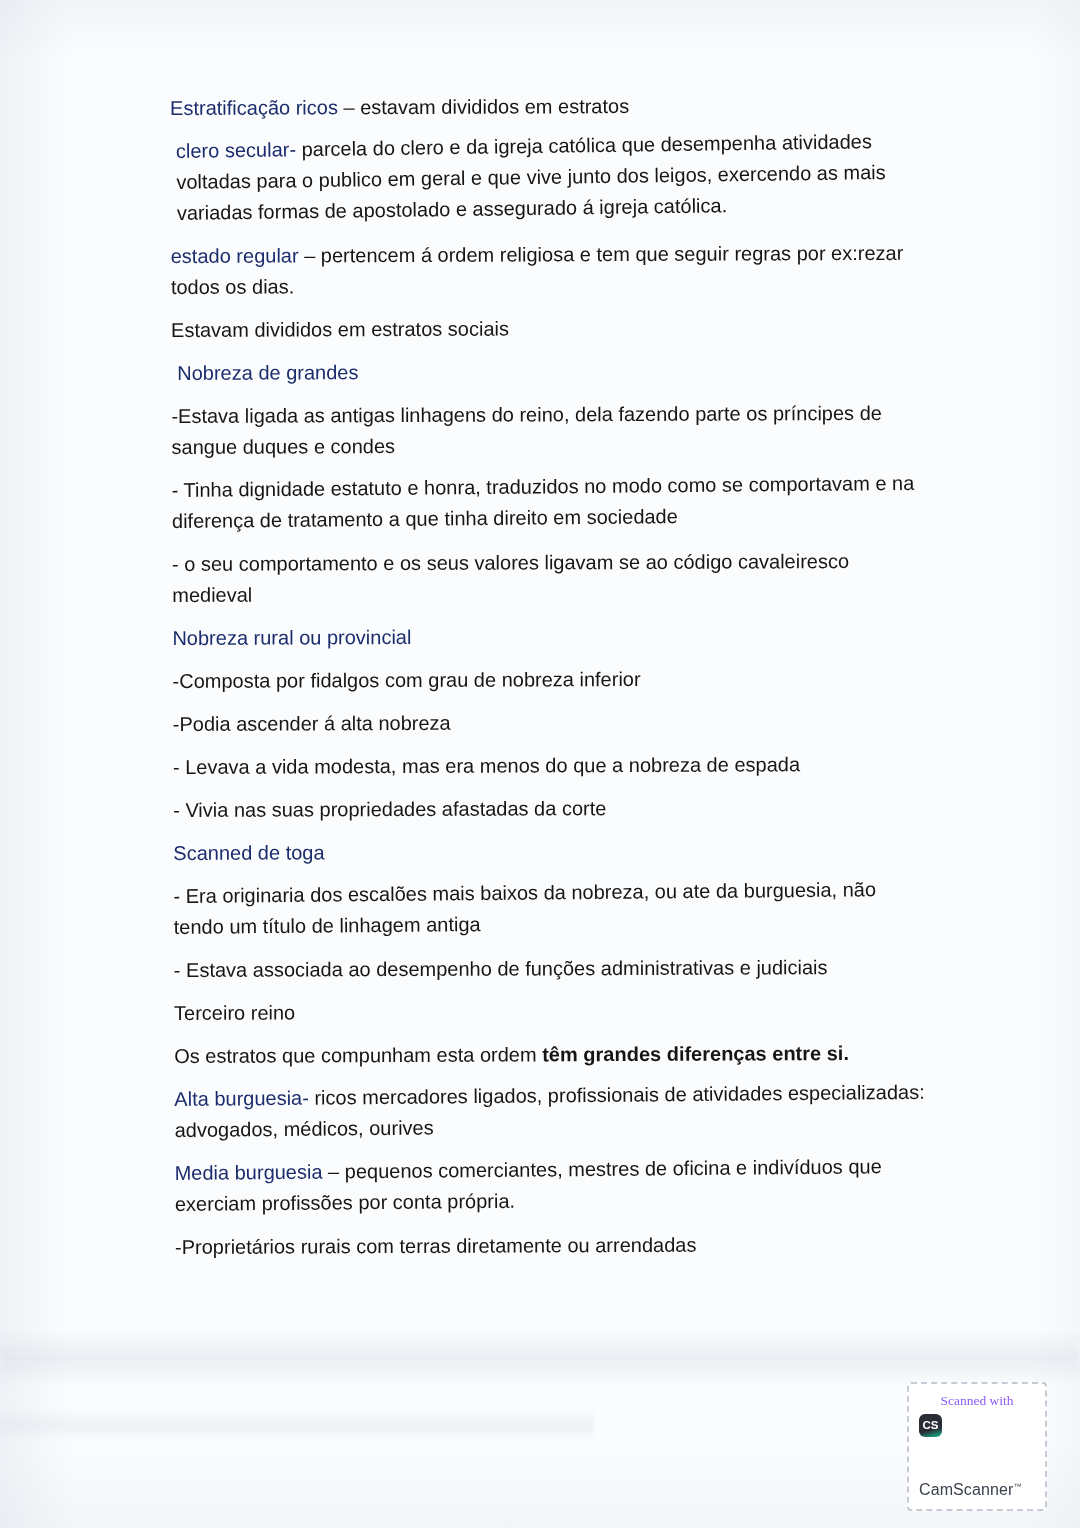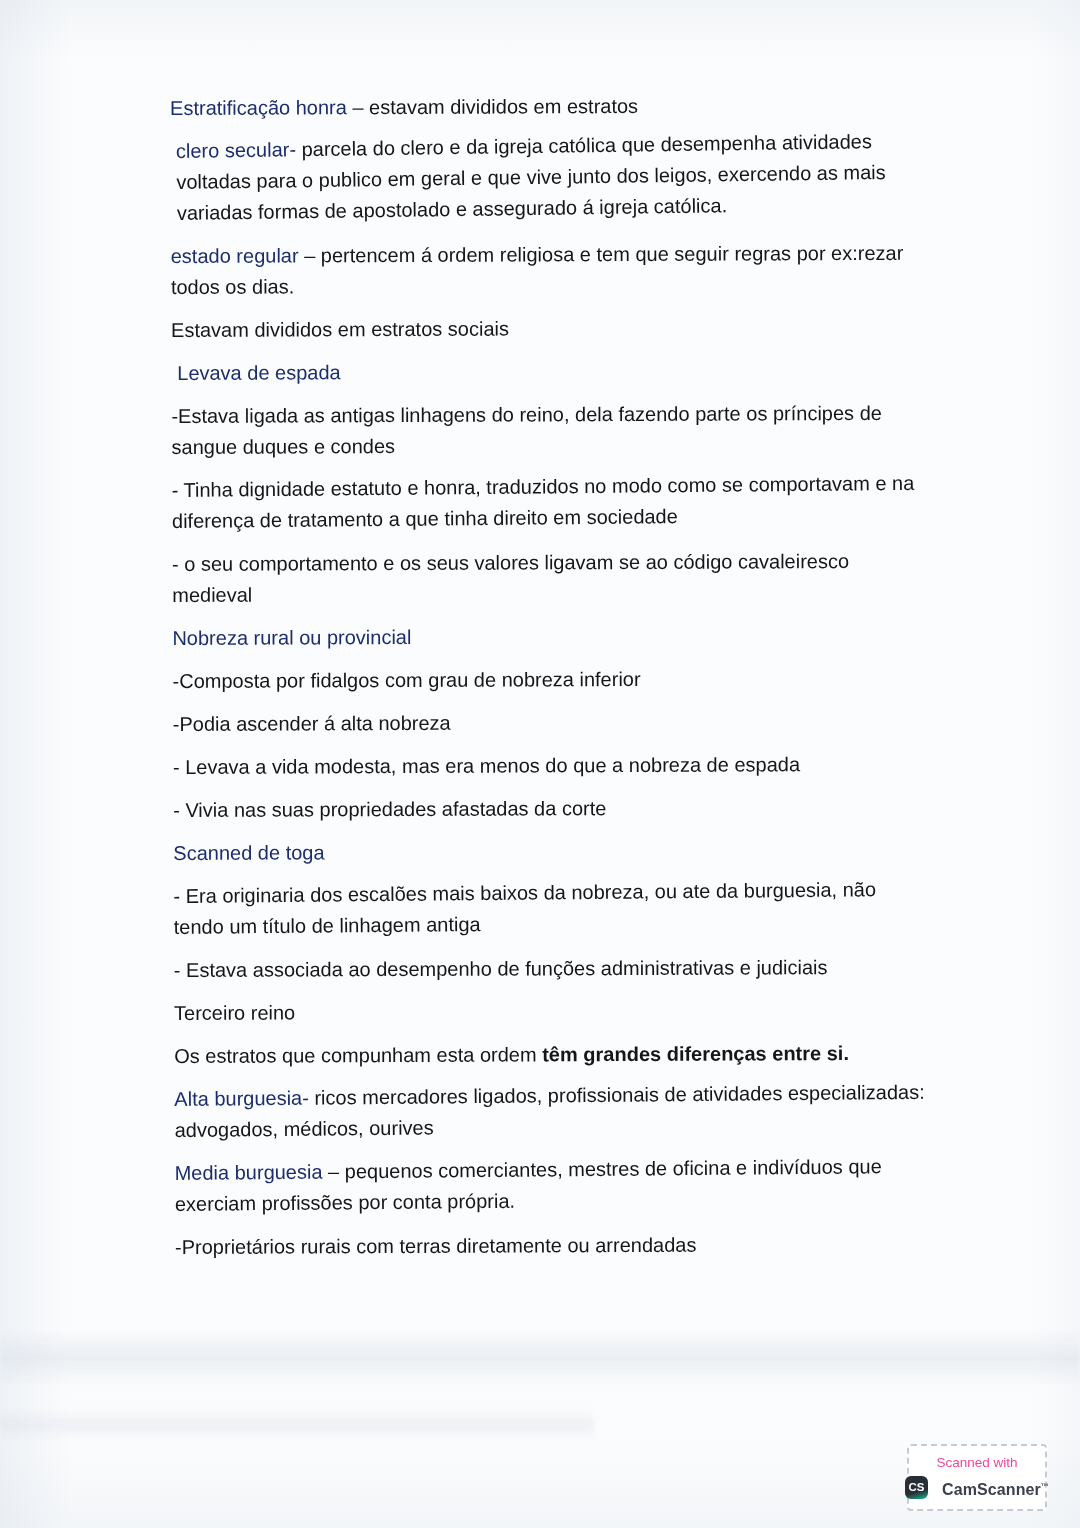--- a/index.html
+++ b/index.html
@@ -45,50 +45,50 @@
   .tilt-b{transform:rotate(-0.3deg);transform-origin:0 50%;}
   b{font-weight:bold;}
   
   .badge{
     position:absolute;right:33px;bottom:17px;width:116px;
     border:2px dashed #c5cbd4;border-radius:4px;
     background:#ffffff;
     padding:9px 10px 10px;
     text-align:center;
   }
-  .badge-line1{color:#ec4899;font-size:13.5px;line-height:16px;}
-  .badge-row{display:flex;align-items:flex-end;justify-content:center;gap:14px;margin-top:5px;}
+  .badge-line1{color:#8b5cf6;font-size:13.5px;line-height:16px;font-family:Liberation Serif, serif;}
+  .badge-row{display:flex;align-items:flex-start;justify-content:center;gap:0;margin-top:5px;flex-direction:column;}
   .cs-logo{
     width:23px;height:23px;border-radius:6px;flex:0 0 auto;
     background:linear-gradient(165deg,#282d36 0%,#282d36 66%,#14bb90 100%);
     color:#fff;font-weight:bold;font-size:11.5px;
     display:flex;align-items:center;justify-content:center;
     padding-bottom:2px;box-sizing:border-box;
   }
-  .badge-brand{color:#3a414d;font-weight:bold;font-size:16px;letter-spacing:.1px;white-space:nowrap;}
+  .badge-brand{color:#3a414d;font-weight:normal;font-size:16px;letter-spacing:.1px;white-space:nowrap;margin-top:44px;}
   .badge-tm{font-size:8px;vertical-align:super;color:#4a515c;}
 </style>
 </head>
 <body>
 
 <div class="scan-vignette"></div>
 <div class="scan-band-1"></div>
 <div class="scan-band-2"></div>
 
 <div class="doc">
 
-  <p><span class="lead">Estratificação honra</span><span> – estavam divididos em estratos</span></p>
+  <p><span class="lead">Estratificação ricos</span><span> – estavam divididos em estratos</span></p>
 
   <p class="indent-sm tilt-a"><span class="lead">clero secular-</span><span> parcela do clero e da igreja católica que desempenha atividades voltadas para o publico em geral e que vive junto dos leigos, exercendo as mais variadas formas de apostolado e assegurado á igreja católica.</span></p>
 
   <p><span class="lead">estado regular</span><span> – pertencem á ordem religiosa e tem que seguir regras por ex:rezar todos os dias.</span></p>
 
   <p class="gap-a"><span>Estavam divididos em estratos sociais</span></p>
 
-  <p class="indent-sm"><span class="lead">Levava de espada</span></p>
+  <p class="indent-sm"><span class="lead">Nobreza de grandes</span></p>
 
   <p><span>-Estava ligada as antigas linhagens do reino, dela fazendo parte os príncipes de sangue duques e condes</span></p>
 
   <p class="tilt-b"><span>- Tinha dignidade estatuto e honra, traduzidos no modo como se comportavam e na diferença de tratamento a que tinha direito em sociedade</span></p>
 
   <p><span>- o seu comportamento e os seus valores ligavam se ao código cavaleiresco medieval</span></p>
 
   <p><span class="lead">Nobreza rural ou provincial</span></p>
 
   <p><span>-Composta por fidalgos com grau de nobreza inferior</span></p>

